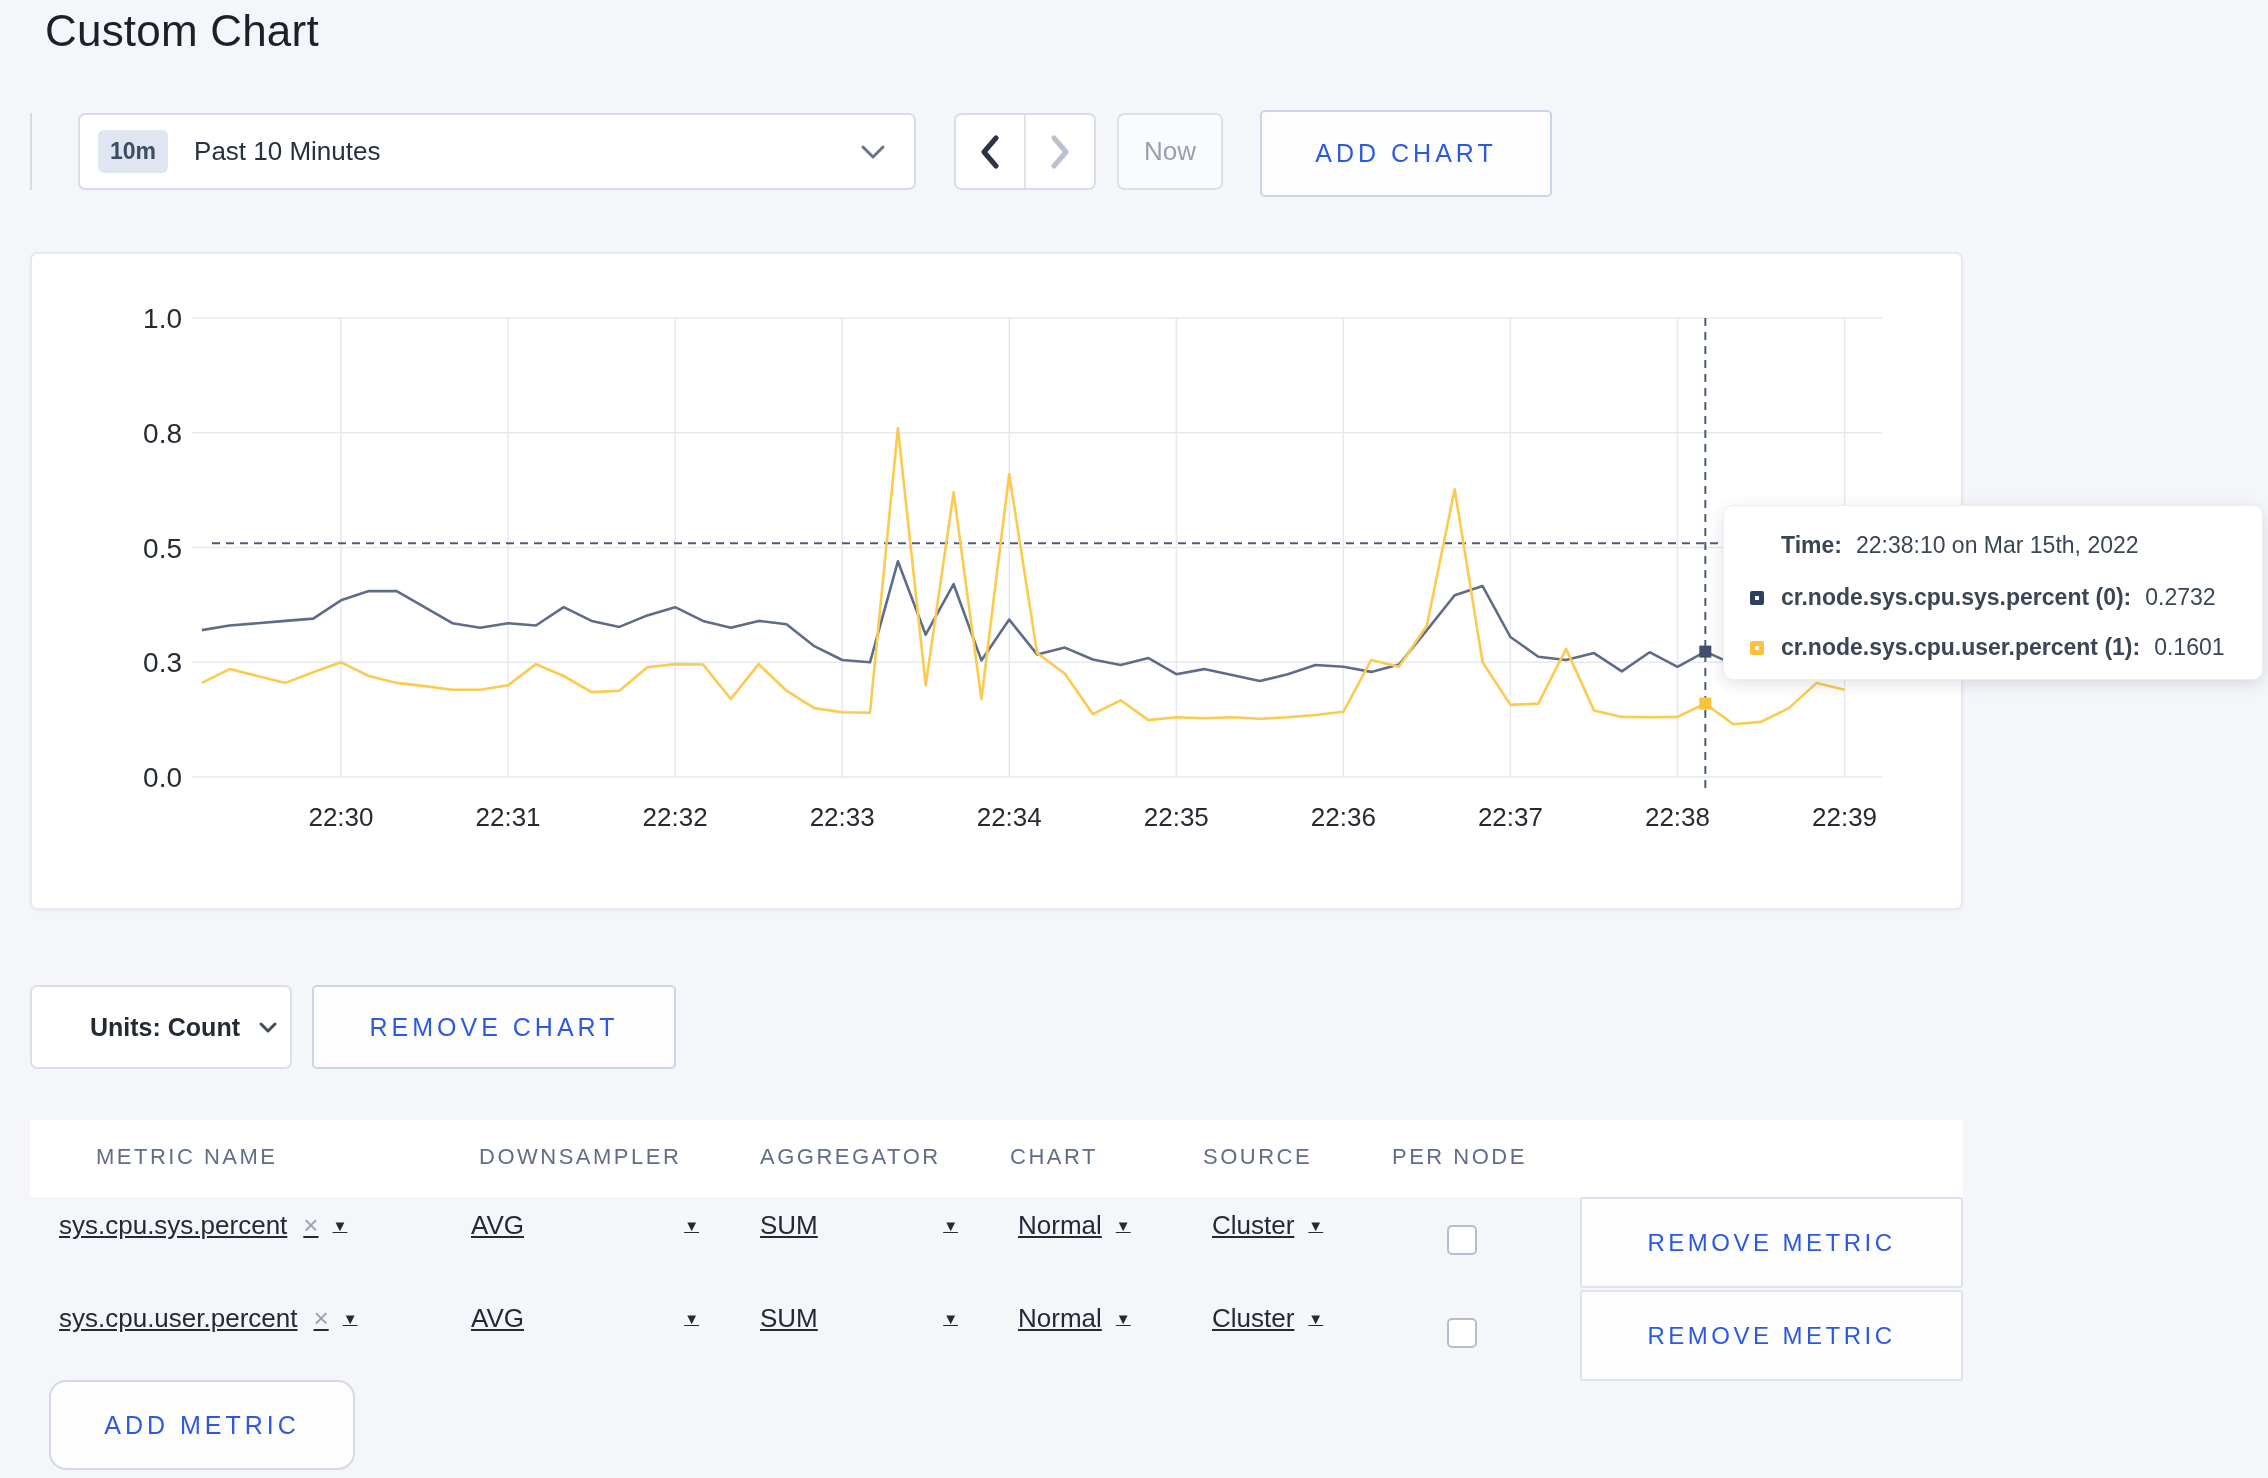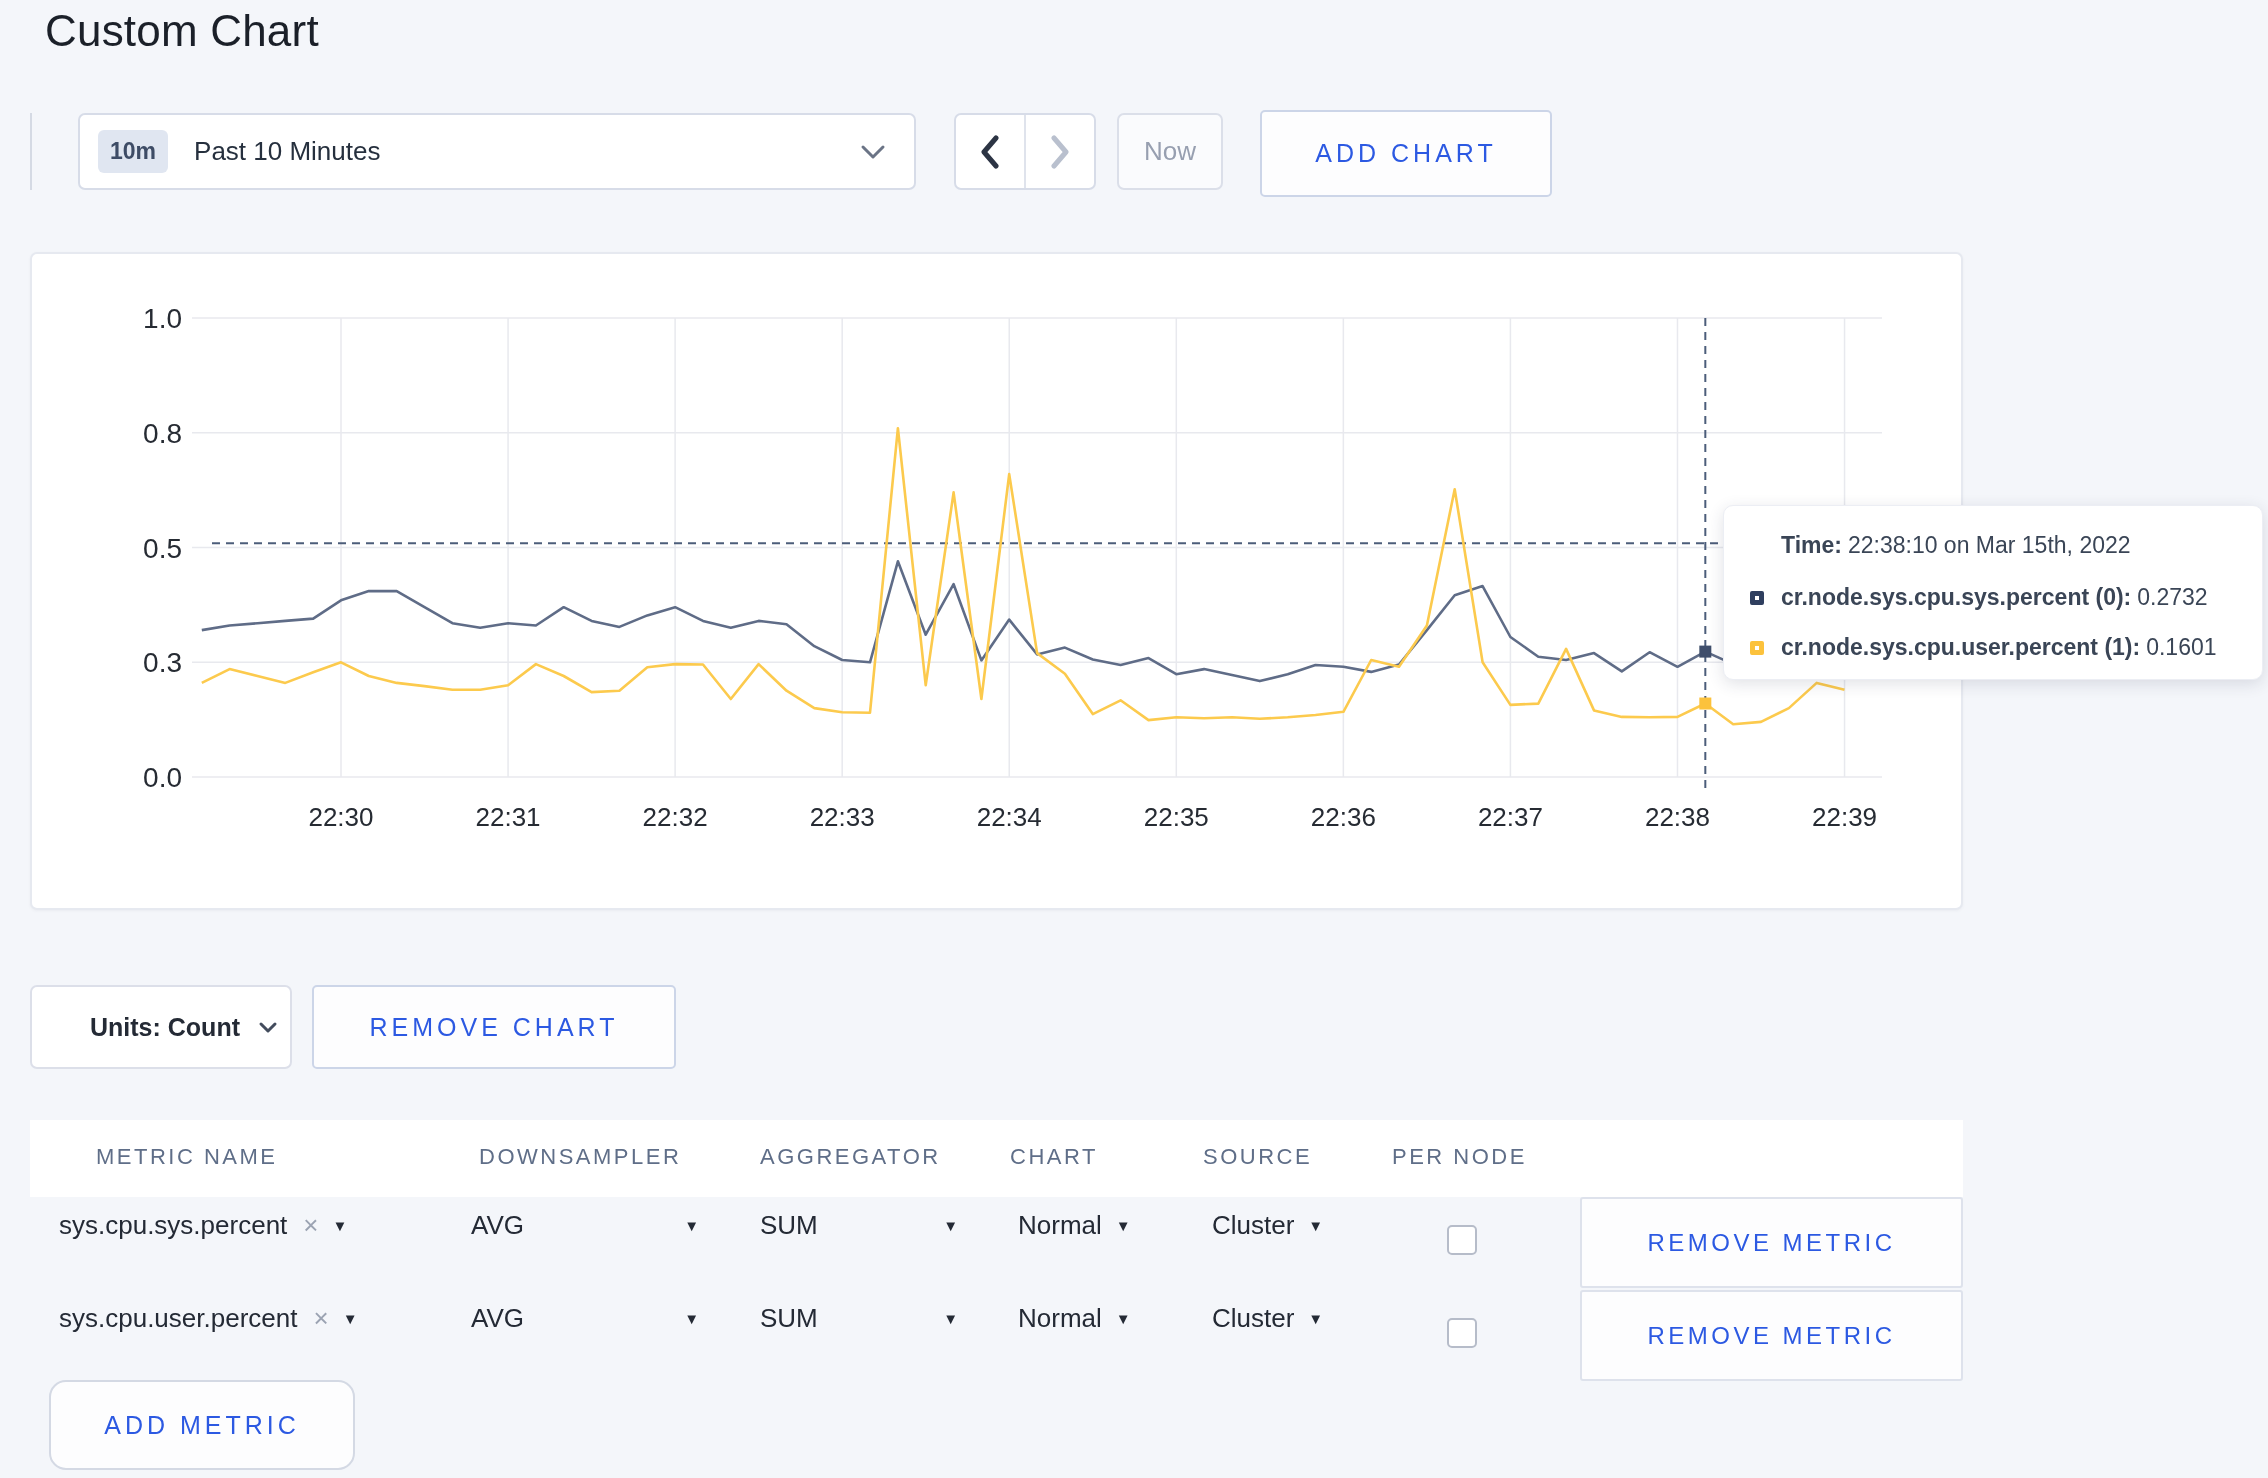--- a/index.html
+++ b/index.html
@@ -71,21 +71,21 @@
     left:1723px; top:505px; width:540px; height:175px;
     background:#fff; border:1px solid #eceef4; border-radius:10px;
     box-shadow:0 4px 16px rgba(40,50,80,.14);
     font-size:23px; color:#3a4556;
   }
   .tt-row { position:absolute; left:57px; display:flex; align-items:center; white-space:nowrap; }
   .tt-row.r1 { top:26px; }
   .tt-row.r2 { top:78px; }
   .tt-row.r3 { top:128px; }
   .tt-name { font-weight:bold; }
-  .tt-val { margin-left:6px; }
+  .tt-val { margin-left:14px; }
   .tt-sq {
     position:absolute; left:-31px; width:14px; height:14px;
     background:#fff; border:5px solid #2f3f5f; border-radius:2px;
   }
   .tt-sq.yellow { border-color:#fcc23c; }
 
   
   .units-btn {
     left:30px; top:985px; width:262px; height:84px;
     background:#fff; border:2px solid #dcdfe9; border-radius:7px;
@@ -96,21 +96,21 @@
 
   
   .mt-header {
     left:30px; top:1120px; width:1933px; height:77px; background:#fff;
   }
   .mt-h {
     position:absolute; top:24px;
     font-size:22px; letter-spacing:2.5px; color:#5f6e88; font-weight:500; white-space:nowrap;
   }
   .mt-row { left:30px; width:1933px; height:66px; }
-  .cell { position:absolute; display:flex; align-items:center; font-size:26px; color:#242a35; white-space:nowrap; }
+  .cell { position:absolute; display:flex; align-items:center; font-size:26px; color:#242a35; white-space:nowrap;text-decoration:underline; }
   .caret { font-size:15px; color:#242a35; margin-left:14px; cursor:pointer; }
   .x-icon { font-size:26px; color:#9ba3b2; margin-left:16px; cursor:pointer; }
   .spread { justify-content:space-between; }
   .checkbox {
     position:absolute; width:30px; height:30px; background:#fff;
     border:2px solid #b6bcc9; border-radius:5px; cursor:pointer;
   }
   .remove-metric-btn { width:383px; height:91px; left:1580px; border-radius:3px; border-color:#dee2ec; letter-spacing:3.5px; font-size:24px; }
   .add-metric-btn { left:49px; top:1380px; width:306px; height:90px; border-radius:17px; border-color:#d4d9e4; }
 

